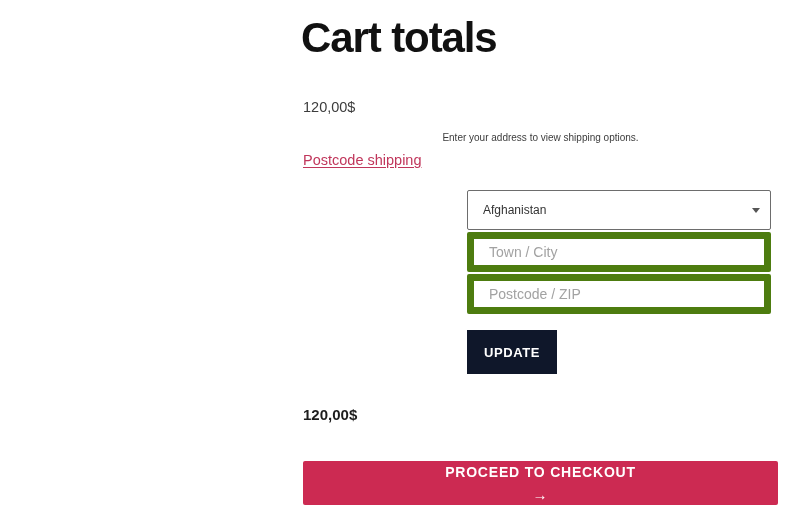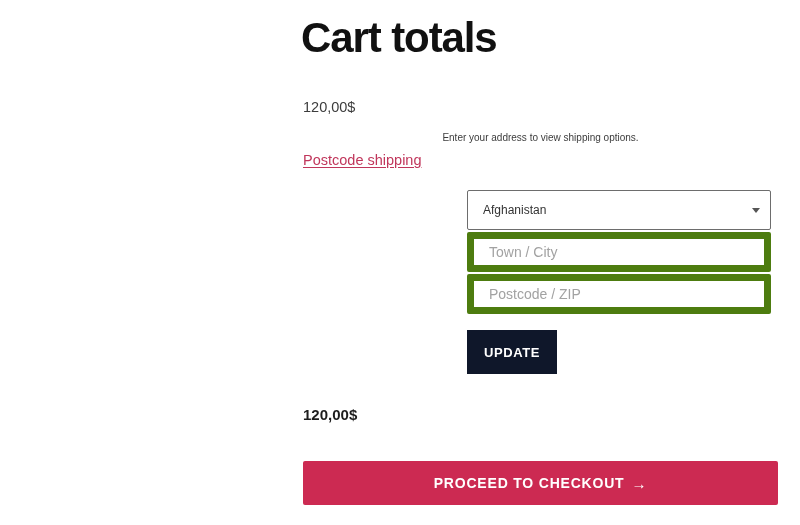--- a/index.html
+++ b/index.html
@@ -171,20 +171,21 @@
     font-size: 14px;
     font-weight: 700;
     letter-spacing: 0.8px;
     text-transform: uppercase;
     border-radius: 2px;
     cursor: pointer;
     display: flex;
     align-items: center;
     justify-content: center;
     gap: 7px;
+    flex-direction: column;
   }
   .arrow-glyph { font-size: 15px; line-height: 1; }
 </style>
 </head>
 <body>
 
 <div class="page">
 
   <h1 class="cart-title">Cart totals</h1>
 

